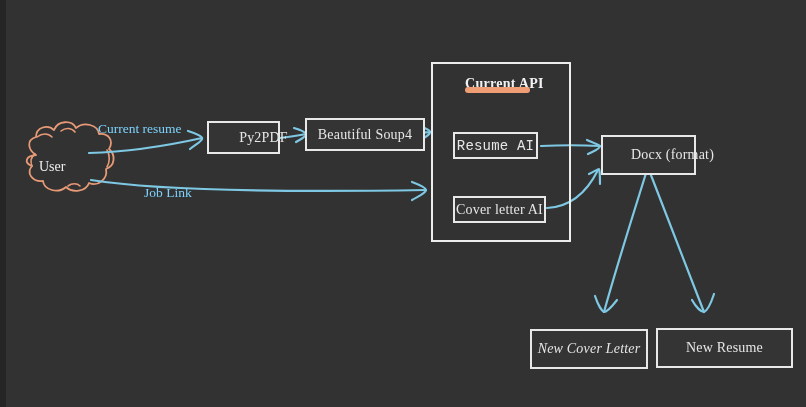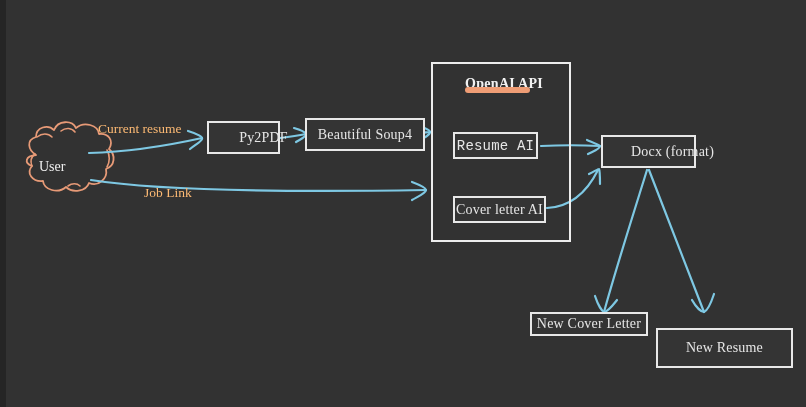--- a/index.html
+++ b/index.html
@@ -56,21 +56,21 @@
     font-size: 14px;
     letter-spacing: 0.3px;
     white-space: nowrap;
   }
   .group-underline {
     position: absolute;
     border-radius: 3px;
   }
   .edge-label {
     position: absolute;
-    color: #fdba74;
+    color: #7dd3fc;
     font-family: "Liberation Serif", "DejaVu Serif", serif;
     font-size: 13.5px;
     white-space: nowrap;
   }
   .cloud-label {
     position: absolute;
     color: #f0f0f0;
     font-family: "Liberation Serif", "DejaVu Serif", serif;
     font-weight: normal;
     font-size: 14px;
@@ -144,44 +144,44 @@
       <path d="M 686 300 C 690 307, 695 312, 698 312 C 701 311, 705 303, 708 294" fill="none" stroke="#7ec8e3" stroke-width="2.2" stroke-linecap="round" stroke-linejoin="round"></path>
     </g>
   </svg>
 
   <div class="cloud-label" style="left:33px; top:159px;">User</div>
 
   <div class="edge-label" style="left:92px; top:121px;">Current resume</div>
   <div class="edge-label" style="left:114px; top:185px;margin-left:24px;">Job Link</div>
 
   <div class="group-box" style="left:425px; top:62px; width:140px; height:180px;"></div>
-  <div class="group-title" style="left:459px; top:76px;">OpenAI API</div>
+  <div class="group-title" style="left:459px; top:76px;">Current API</div>
   <div class="group-underline" style="left:459px; top:87px; width:65px; height:6px; background:#ef9d75;"></div>
 
   <div class="node-box" style="left:201px; top:121px; width:73px; height:33px;padding-left:40px;">
     <span>Py2PDF</span>
   </div>
 
   <div class="node-box" style="left:299px; top:118px; width:120px; height:33px;">
     <span>Beautiful Soup4</span>
   </div>
 
   <div class="node-box thin" style="left:447px; top:132px; width:85px; height:27px;font-family:Liberation Mono, monospace;">
     <span>Resume AI</span>
   </div>
 
   <div class="node-box thin" style="left:447px; top:196px; width:93px; height:27px;align-items:center;">
     <span>Cover letter AI</span>
   </div>
 
-  <div class="node-box" style="left:595px; top:135px; width:95px; height:33px;padding-left:48px;">
+  <div class="node-box" style="left:595px; top:135px; width:95px; height:40px;padding-left:48px;">
     <span>Docx (format)</span>
   </div>
 
-  <div class="node-box" style="left:524px; top:312px; width:118px; height:24px;">
+  <div class="node-box" style="left:524px; top:329px; width:118px; height:40px;font-style:italic;">
     <span>New Cover Letter</span>
   </div>
 
   <div class="node-box" style="left:650px; top:328px; width:137px; height:40px;">
     <span>New Resume</span>
   </div>
 
 </div>
 
 </body></html>

